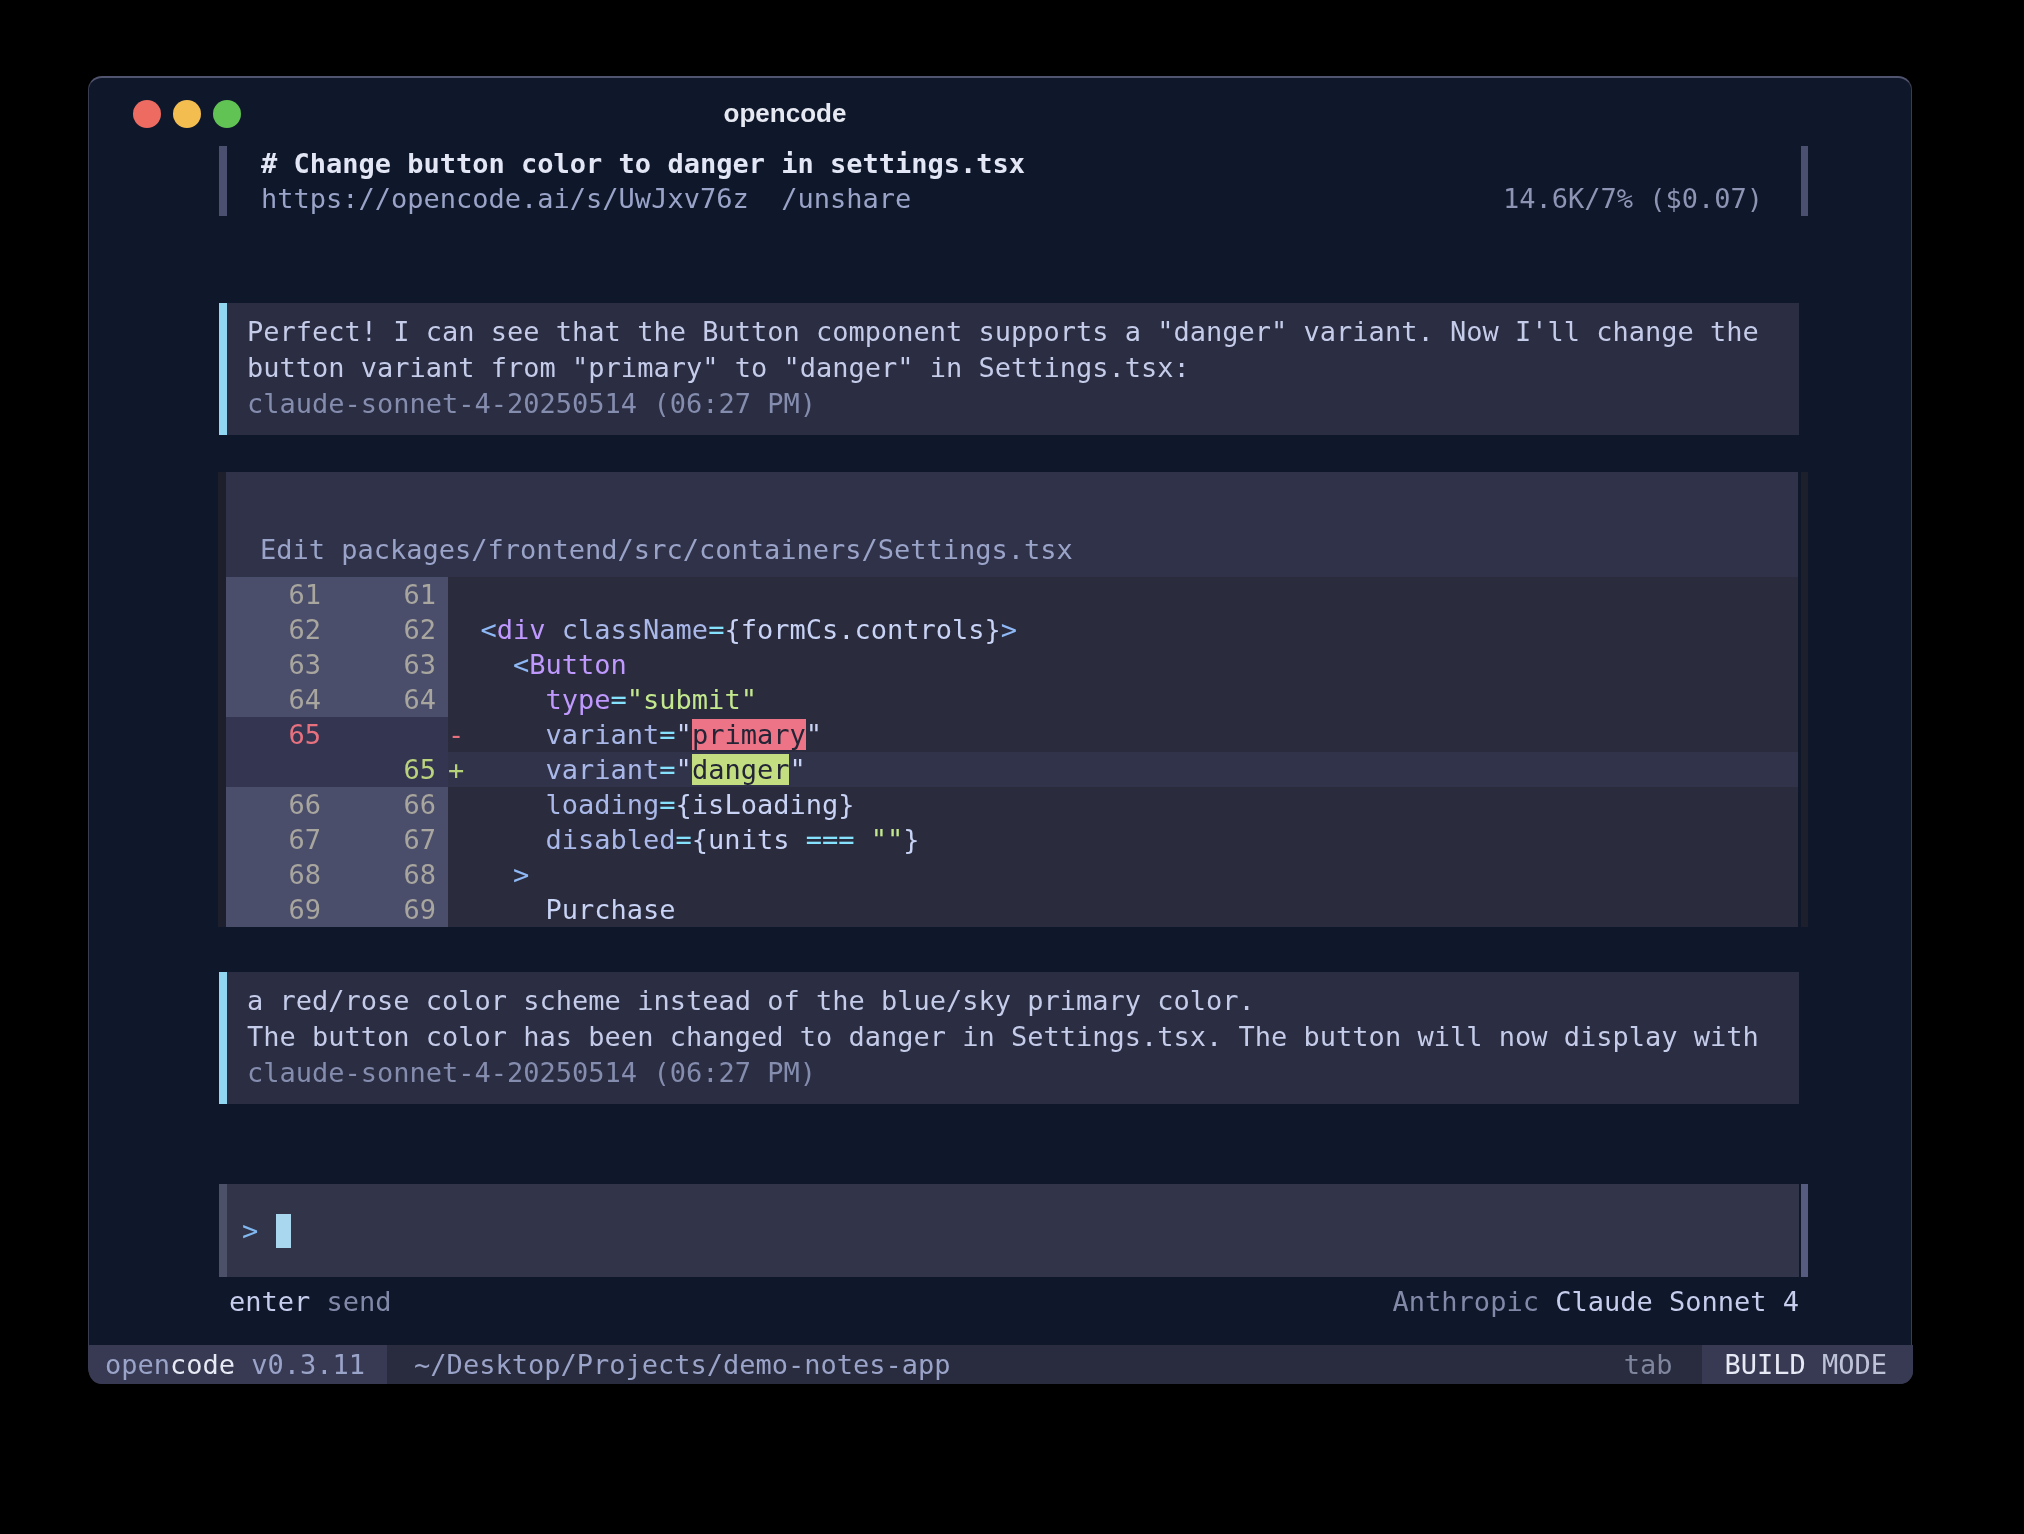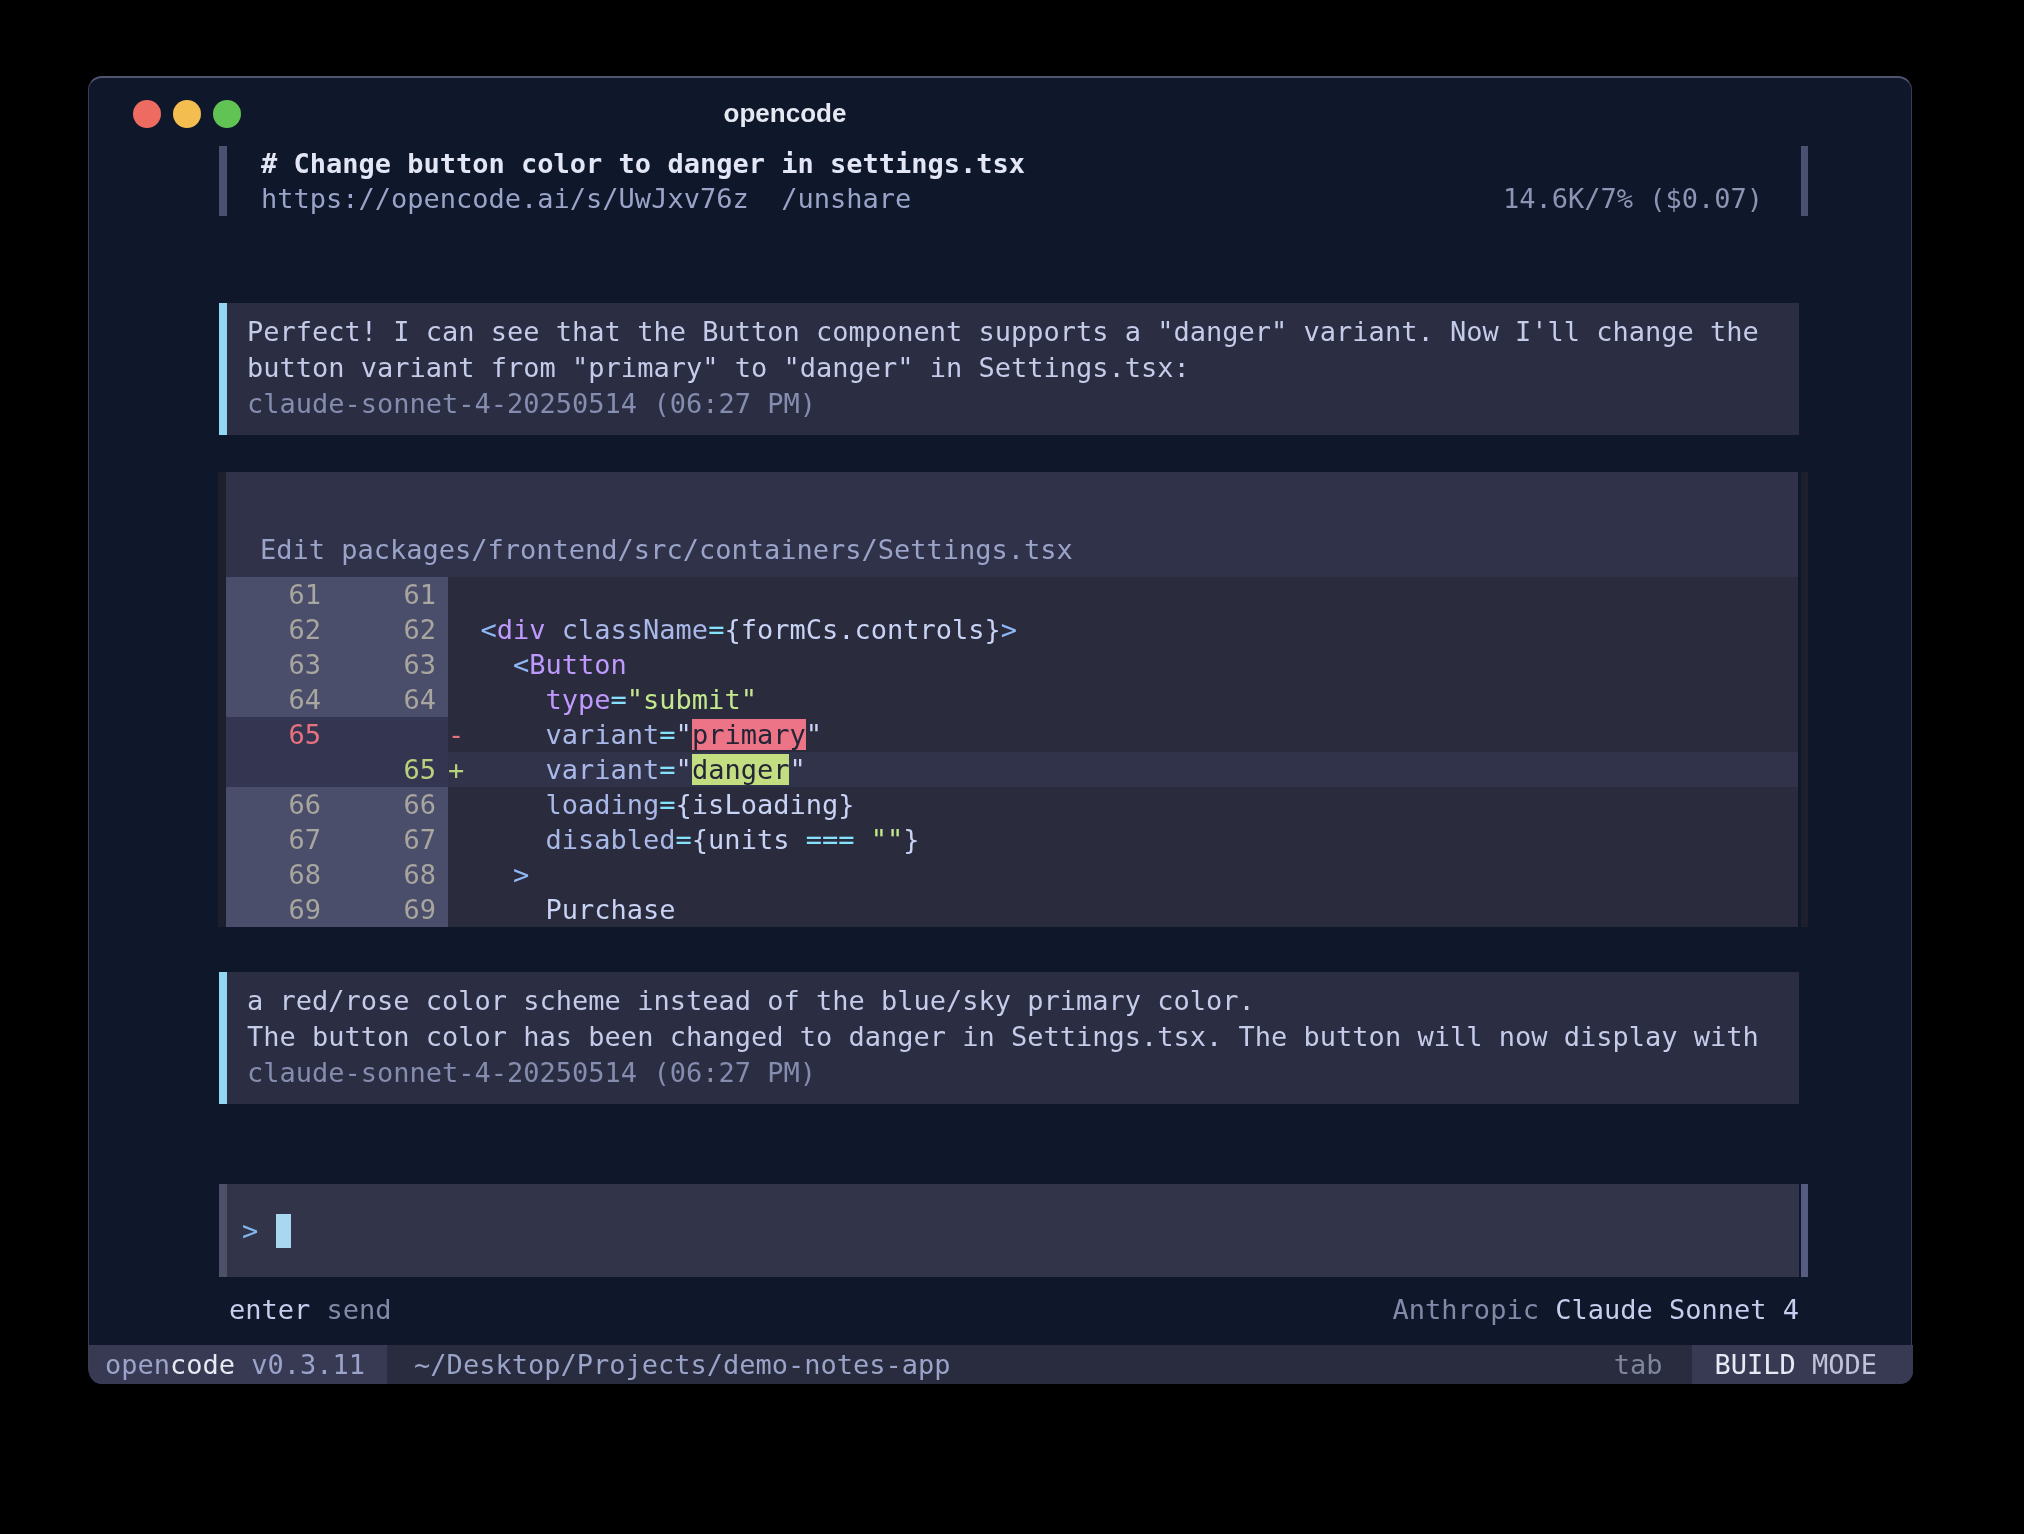--- a/index.html
+++ b/index.html
@@ -71,32 +71,32 @@
   .inputbox { position:absolute; left:130px; top:1106px; width:1580px; height:93px;
               background:#323449; border-left:8px solid #4c5069; display:flex; align-items:center;
               padding-left:15px; cursor:text; }
   .prompt { color:#82b8f0; white-space:pre; }
   .cursor { width:15px; height:34px; background:#a9d7f0; margin-left:18px; }
   .input-rbar { left:1712px; top:1106px; height:93px; background:#565c80; }
 
   
   .hints { position:absolute; left:130px; top:1206px; width:1580px; height:36px; line-height:36px;
            display:flex; white-space:pre; }
-  .hints { padding-left:10px;margin-top:8px; }
+  .hints { padding-left:10px; }
   .h-key { color:#c7cded; }
   .h-dim { color:#8289a8; }
   .h-right { margin-left:auto; }
   .h-model { color:#c7cded; }
 
   
   .statusbar { position:absolute; left:0; top:1267px; width:1824px; height:39px; background:#292b3e;
                border-radius:0 0 13px 13px; display:flex; align-items:center; white-space:pre; }
   .chip { background:#383a54; height:39px; display:flex; align-items:center; }
   .chip-left  { padding:0 22px 0 16px; border-radius:0 0 0 13px; }
-  .chip-right { padding:0 36px 0 22px; border-radius:0 0 13px 0; margin-left:30px; }
+  .chip-right { padding:0 26px 0 22px; border-radius:0 0 13px 0; margin-left:30px; }
   .sb-dim  { color:#9aa3c8; }
   .sb-bold { color:#e7eaf5; font-weight:400; }
   .sb-mid  { color:#bfc3d8; }
   .sb-path { color:#9aa3c8; margin-left:27px; }
   .sb-tab  { color:#7e859d; margin-left:auto; }
 </style>
 </head>
 <body>
 
 <div class="window">

